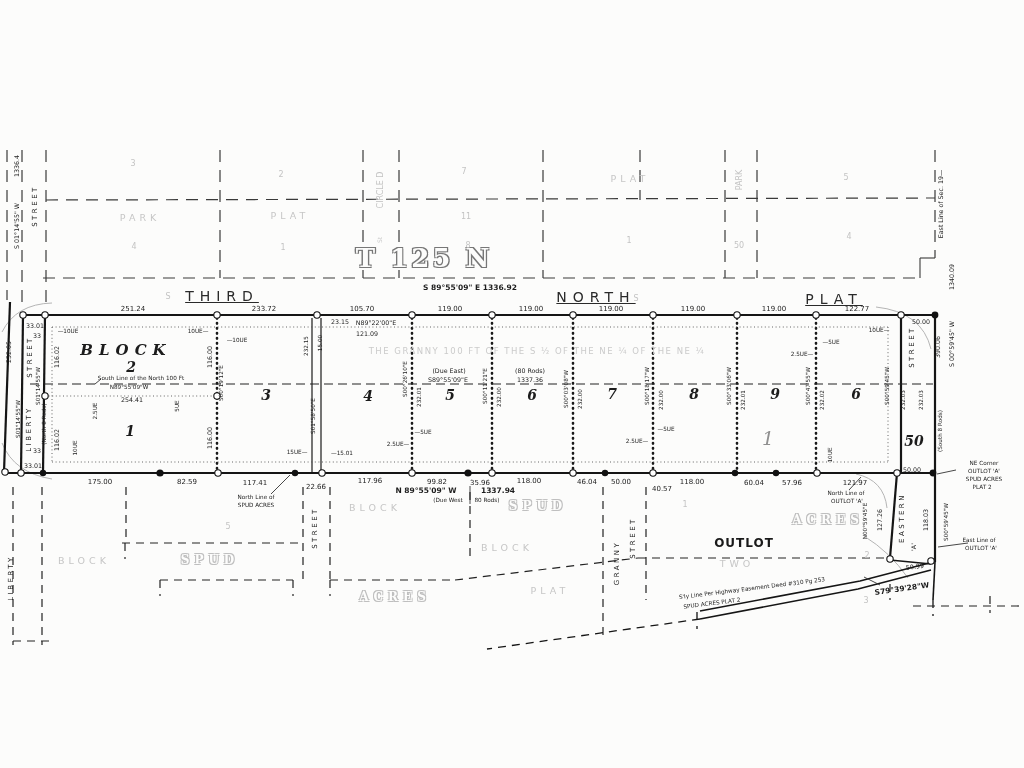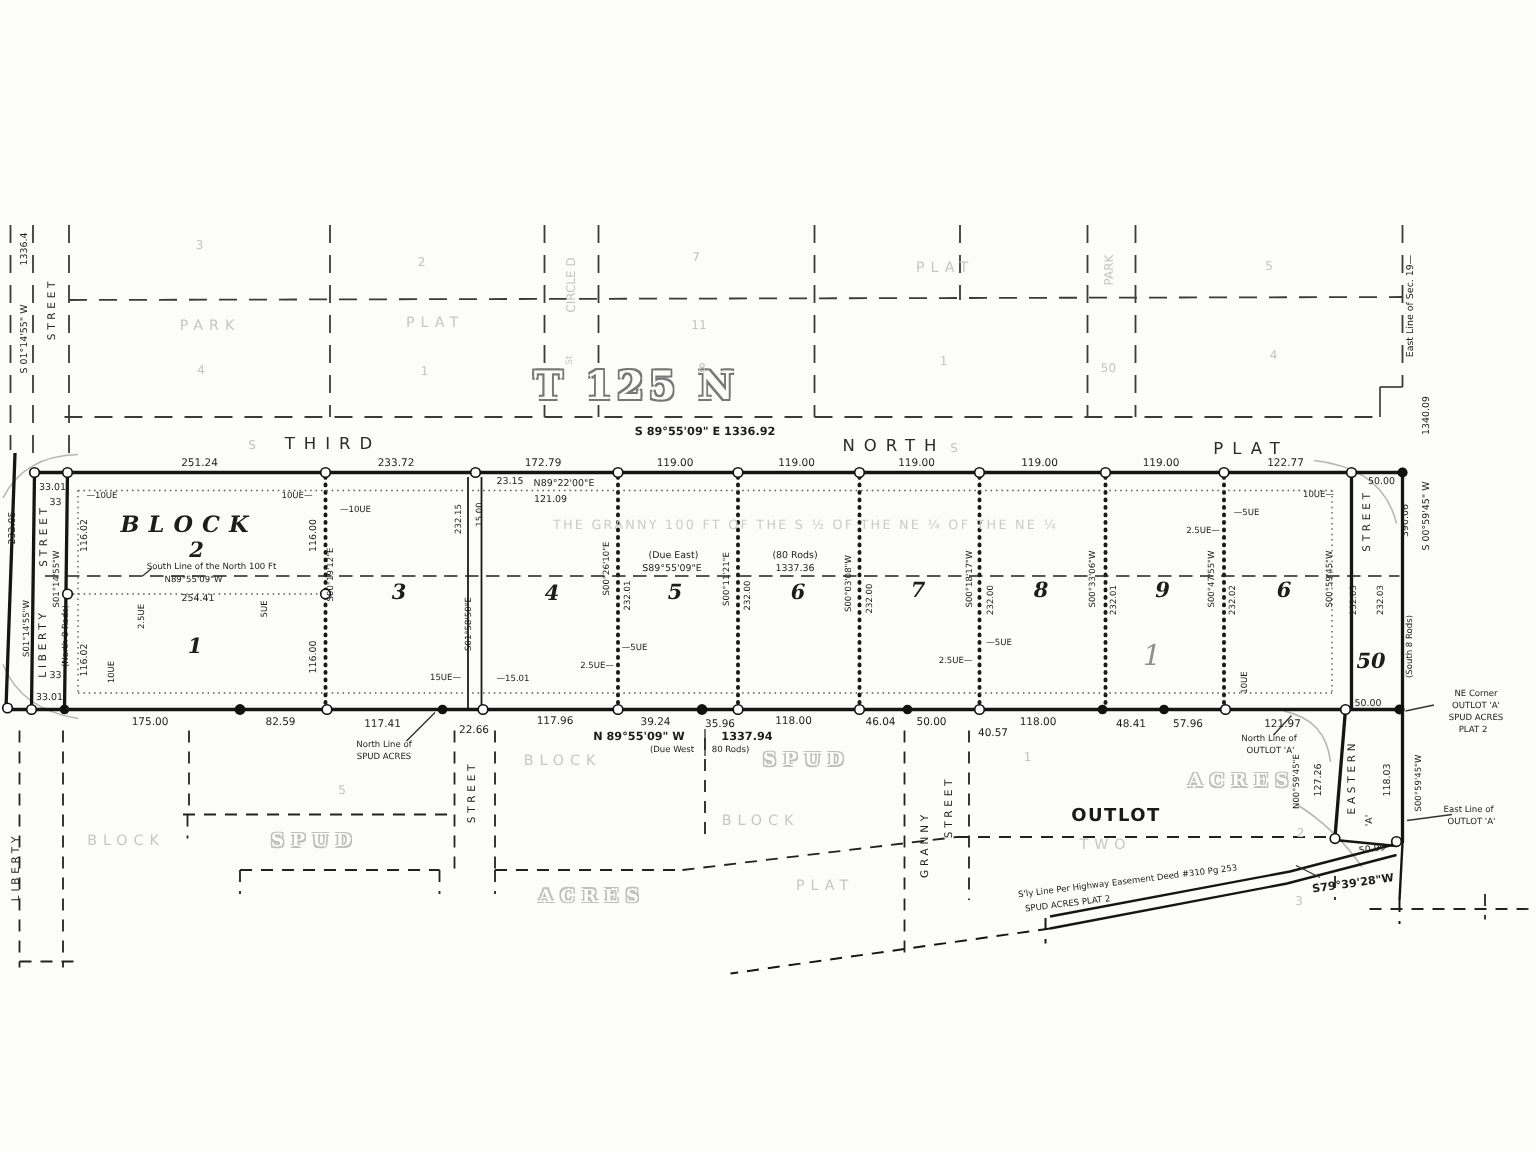--- a/index.html
+++ b/index.html
@@ -5,21 +5,21 @@
   html,body{margin:0;padding:0;background:#ddd;}
   #canvas{position:relative;width:1024px;height:768px;background:#fcfcfb;overflow:hidden;
           font-family:"DejaVu Sans",sans-serif;}
   svg{position:absolute;left:0;top:0;}
   .ann{position:absolute;transform:translate(-50%,-50%);transform-origin:center;
        white-space:nowrap;color:#1c1c1c;font-size:7px;line-height:1;}
   .m   {font-size:7px;}
   .s6  {font-size:6.3px;}
   .tiny{font-size:5.7px;}
   .mb  {font-size:7.5px;font-weight:700;}
-  .sp  {font-size:11px;letter-spacing:6px;color:#2a2a2a;}
+  .sp  {font-size:14px;letter-spacing:6px;color:#2a2a2a;text-decoration:underline;}
   .sps {font-size:7px;letter-spacing:2.5px;color:#222;}
   .lot {font-family:"DejaVu Serif",serif;font-size:14px;font-weight:700;font-style:italic;}
   .blk {font-family:"DejaVu Serif",serif;font-size:15px;font-weight:700;font-style:italic;letter-spacing:6px;}
   .lotfade{font-family:"DejaVu Serif",serif;font-size:19px;font-style:italic;color:#8f8f8f;}
   .fade {color:#c3c3c3;font-size:8px;}
   .fades{color:#c9c9c9;font-size:6px;}
   .fadesp{color:#c6c6c6;font-size:9.5px;letter-spacing:4px;}
   .fadesp2{color:#cbcbcb;font-size:8.5px;letter-spacing:1.5px;}
   .out {font-family:"DejaVu Serif",serif;font-weight:700;font-size:12px;letter-spacing:5px;color:#fdfdfc;
         text-shadow:-1px -1px 0 #bfbfbf,1px -1px 0 #bfbfbf,-1px 1px 0 #bfbfbf,1px 1px 0 #bfbfbf;}
@@ -207,21 +207,21 @@
     <span class="ann s6" style="left: 952px; top: 277px; transform: translate(-50%, -50%) rotate(-90deg);">1340.09</span>
     <span class="ann s6" style="left: 952px; top: 344px; transform: translate(-50%, -50%) rotate(-90deg);">S 00°59'45" W</span>
     <span class="ann fade" style="left: 168px; top: 297px; transform: translate(-50%, -50%);">S</span>
     <span class="ann sp" style="left: 222px; top: 296px; transform: translate(-50%, -50%);">THIRD</span>
     <span class="ann mb" style="left: 470px; top: 288px; transform: translate(-50%, -50%);">S 89°55'09" E   1336.92</span>
     <span class="ann sp" style="left: 596px; top: 297px; transform: translate(-50%, -50%);">NORTH</span>
     <span class="ann fade" style="left: 636px; top: 299px; transform: translate(-50%, -50%);">S</span>
     <span class="ann sp" style="left: 834px; top: 299px; transform: translate(-50%, -50%);">PLAT</span>
     <span class="ann m" style="left: 133px; top: 309px; transform: translate(-50%, -50%);">251.24</span>
     <span class="ann m" style="left: 264px; top: 309px; transform: translate(-50%, -50%);">233.72</span>
-    <span class="ann m" style="left: 362px; top: 309px; transform: translate(-50%, -50%);">172.79</span>
+    <span class="ann m" style="left: 362px; top: 309px; transform: translate(-50%, -50%);">105.70</span>
     <span class="ann m" style="left: 450px; top: 309px; transform: translate(-50%, -50%);">119.00</span>
     <span class="ann m" style="left: 531px; top: 309px; transform: translate(-50%, -50%);">119.00</span>
     <span class="ann m" style="left: 611px; top: 309px; transform: translate(-50%, -50%);">119.00</span>
     <span class="ann m" style="left: 693px; top: 309px; transform: translate(-50%, -50%);">119.00</span>
     <span class="ann m" style="left: 774px; top: 309px; transform: translate(-50%, -50%);">119.00</span>
     <span class="ann m" style="left: 857px; top: 309px; transform: translate(-50%, -50%);">122.77</span>
     <span class="ann s6" style="left: 921px; top: 322px; transform: translate(-50%, -50%);">50.00</span>
     <span class="ann s6" style="left: 9px; top: 352px; transform: translate(-50%, -50%) rotate(-90deg);">232.05</span>
     <span class="ann tiny" style="left: 19px; top: 419px; transform: translate(-50%, -50%) rotate(-90deg);">S01°14'55"W</span>
     <span class="ann sps" style="left: 30px; top: 357px; transform: translate(-50%, -50%) rotate(-90deg);">STREET</span>
@@ -297,28 +297,28 @@
     <span class="ann sps" style="left: 912px; top: 347px; transform: translate(-50%, -50%) rotate(-90deg);">STREET</span>
     <span class="ann s6" style="left: 938px; top: 347px; transform: translate(-50%, -50%) rotate(-90deg);">390.06</span>
     <span class="ann lot" style="left: 914px; top: 441px; transform: translate(-50%, -50%);">50</span>
     <span class="ann tiny" style="left: 941px; top: 431px; transform: translate(-50%, -50%) rotate(-90deg);">(South 8 Rods)</span>
     <span class="ann s6" style="left: 912px; top: 470px; transform: translate(-50%, -50%);">50.00</span>
     <span class="ann m" style="left: 100px; top: 482px; transform: translate(-50%, -50%);">175.00</span>
     <span class="ann m" style="left: 187px; top: 482px; transform: translate(-50%, -50%);">82.59</span>
     <span class="ann m" style="left: 255px; top: 483px; transform: translate(-50%, -50%);">117.41</span>
     <span class="ann m" style="left: 316px; top: 487px; transform: translate(-50%, -50%);">22.66</span>
     <span class="ann m" style="left: 370px; top: 481px; transform: translate(-50%, -50%);">117.96</span>
-    <span class="ann m" style="left: 437px; top: 482px; transform: translate(-50%, -50%);">39.24</span>
+    <span class="ann m" style="left: 437px; top: 482px; transform: translate(-50%, -50%);">99.82</span>
     <span class="ann m" style="left: 480px; top: 483px; transform: translate(-50%, -50%);">35.96</span>
     <span class="ann m" style="left: 529px; top: 481px; transform: translate(-50%, -50%);">118.00</span>
     <span class="ann m" style="left: 587px; top: 482px; transform: translate(-50%, -50%);">46.04</span>
     <span class="ann m" style="left: 621px; top: 482px; transform: translate(-50%, -50%);">50.00</span>
     <span class="ann m" style="left: 662px; top: 489px; transform: translate(-50%, -50%);">40.57</span>
     <span class="ann m" style="left: 692px; top: 482px; transform: translate(-50%, -50%);">118.00</span>
-    <span class="ann m" style="left: 754px; top: 483px; transform: translate(-50%, -50%);">48.41</span>
+    <span class="ann m" style="left: 754px; top: 483px; transform: translate(-50%, -50%);">60.04</span>
     <span class="ann m" style="left: 792px; top: 483px; transform: translate(-50%, -50%);">57.96</span>
     <span class="ann m" style="left: 855px; top: 483px; transform: translate(-50%, -50%);">121.97</span>
     <span class="ann mb" style="left: 426px; top: 491px; transform: translate(-50%, -50%);">N 89°55'09" W</span>
     <span class="ann mb" style="left: 498px; top: 491px; transform: translate(-50%, -50%);">1337.94</span>
     <span class="ann tiny" style="left: 448px; top: 501px; transform: translate(-50%, -50%);">(Due West</span>
     <span class="ann tiny" style="left: 487px; top: 501px; transform: translate(-50%, -50%);">80 Rods)</span>
     <span class="ann tiny" style="left: 256px; top: 498px; transform: translate(-50%, -50%);">North Line of</span>
     <span class="ann tiny" style="left: 256px; top: 506px; transform: translate(-50%, -50%);">SPUD ACRES</span>
     <span class="ann tiny" style="left: 846px; top: 494px; transform: translate(-50%, -50%);">North Line of</span>
     <span class="ann tiny" style="left: 847px; top: 502px; transform: translate(-50%, -50%);">OUTLOT 'A'</span>

